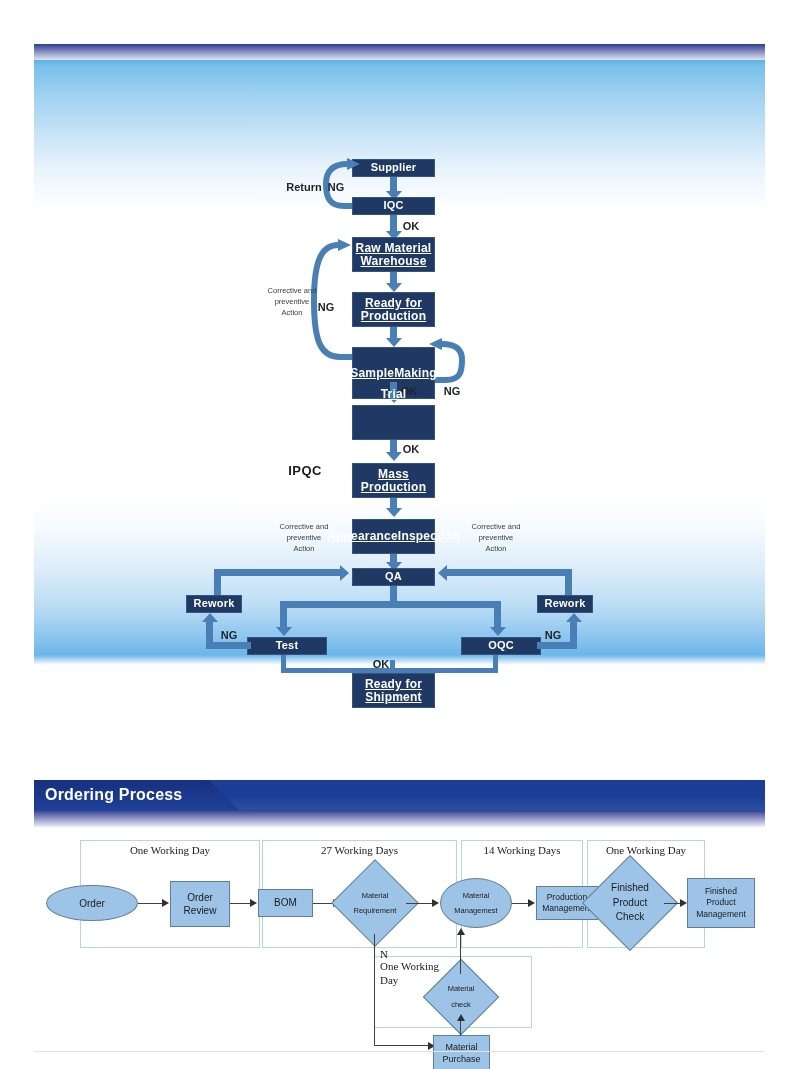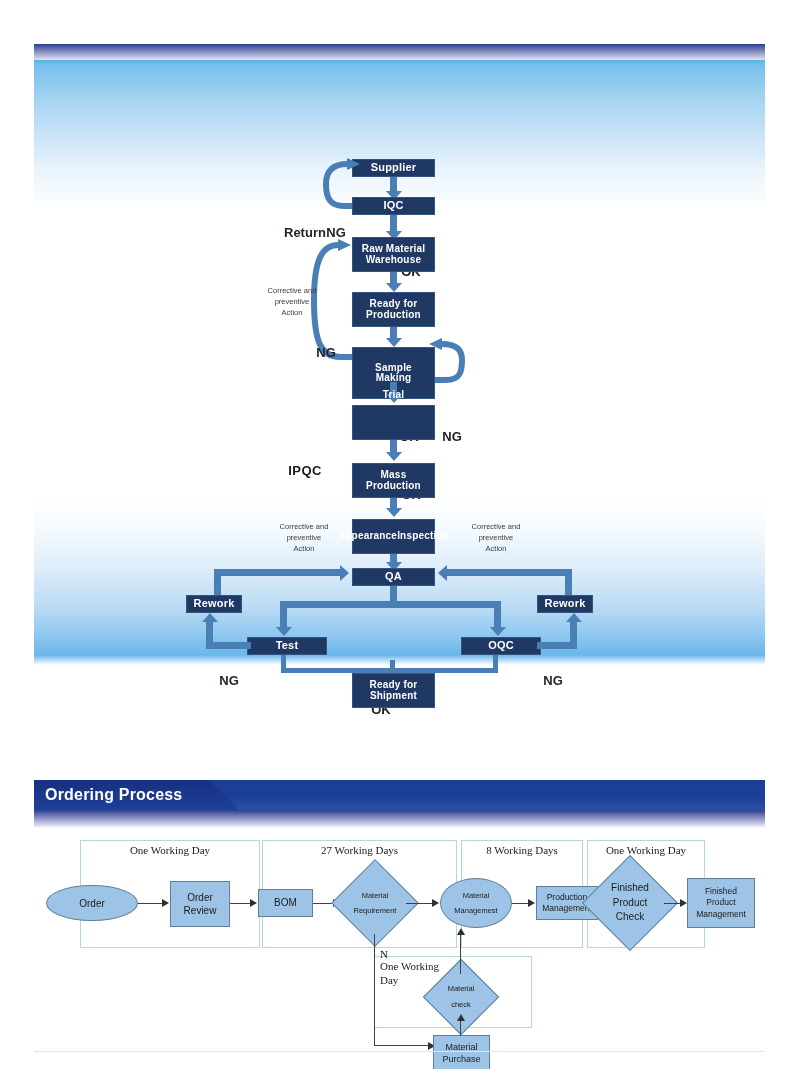--- a/index.html
+++ b/index.html
@@ -58,31 +58,31 @@
     border: 1px solid #33567f;
     color: #ffffff;
     font-weight: bold;
     display: flex; align-items: center; justify-content: center;
     text-align: center;
     line-height: 1.05;
     font-family: "Liberation Sans", sans-serif;
     letter-spacing: .2px;
   }
   .node.small { font-size: 11px; }
-  .node.two { font-size: 10px; }
+  .node.two { font-size: 12px; text-decoration: underline; }
 
   .lbl {
     position: absolute;
     color: #3b3b3b;
     font-size: 7.5px;
     text-align: center;
     line-height: 1.45;
     font-family: "Liberation Sans", sans-serif;
   }
-  .lbl.bold { font-weight: bold; color:#20242b; font-size: 13px; margin-top: 44px; }
+  .lbl.bold { font-weight: bold; color:#20242b; font-size: 11px; }
   .lbl.big { font-size: 13px; font-weight: bold; color:#1b1b1b; letter-spacing:.4px;}
 
   
   .vline {
     position: absolute; background: #4a7fb5; width: 7px;
   }
   .hline {
     position: absolute; background: #4a7fb5; height: 7px;
   }
   .vthin { position: absolute; background: #4a7fb5; width: 5px; }
@@ -228,21 +228,21 @@
       <div class="vline" style="left:356px; top:267px; height:13px;"></div>
       <div class="arrow-d" style="left:351.5px; top:278px;"></div>
 
       <div class="lbl" style="left:216px; top:226px; width:84px;">
         Corrective and<br>preventive<br>Action
       </div>
       <div class="lbl bold" style="left:281px; top:240px; width:22px;">
         <span>NG</span>
       </div>
 
-      <div class="node two" style="left:318px; top:287px; width:83px; height:52px; flex-direction:column;">
+      <div class="node two" style="left:318px; top:287px; width:83px; height:52px; ">
         <span>Sample</span>
         <span>Making</span>
       </div>
 
       <div class="vline" style="left:356px; top:322px; height:14px;"></div>
       <div class="arrow-d" style="left:351.5px; top:334px;"></div>
       <div class="lbl bold" style="left:364px; top:324px; width:22px;">
         <span>OK</span>
       </div>
       <div class="lbl bold" style="left:407px; top:324px; width:22px;">
@@ -368,21 +368,21 @@
         <span>One Working Day</span>
       </div>
 
       <div class="grp" style="left:228px; top:12px; width:195px; height:108px;"></div>
       <div class="grp-title" style="left:228px; top:16px; width:195px;">
         <span>27 Working Days</span>
       </div>
 
       <div class="grp" style="left:427px; top:12px; width:122px; height:108px;"></div>
       <div class="grp-title" style="left:427px; top:16px; width:122px;">
-        <span>8 Working Days</span>
+        <span>14 Working Days</span>
       </div>
 
       <div class="grp" style="left:553px; top:12px; width:118px; height:108px;"></div>
       <div class="grp-title" style="left:553px; top:16px; width:118px;">
         <span>One Working Day</span>
       </div>
 
       <div class="grp" style="left:340px; top:128px; width:158px; height:72px;"></div>
       <div class="grp-title" style="left:346px; top:132px; width:80px; text-align:left; white-space:normal; line-height:1.25;">One Working<br>Day</div>
 

